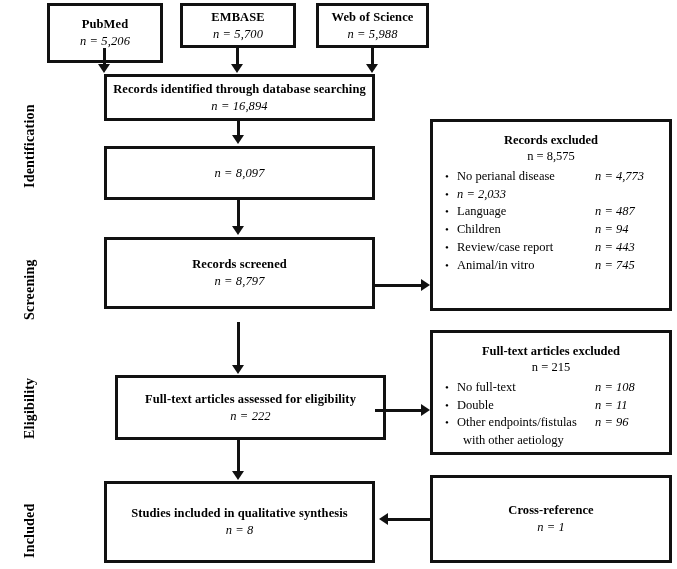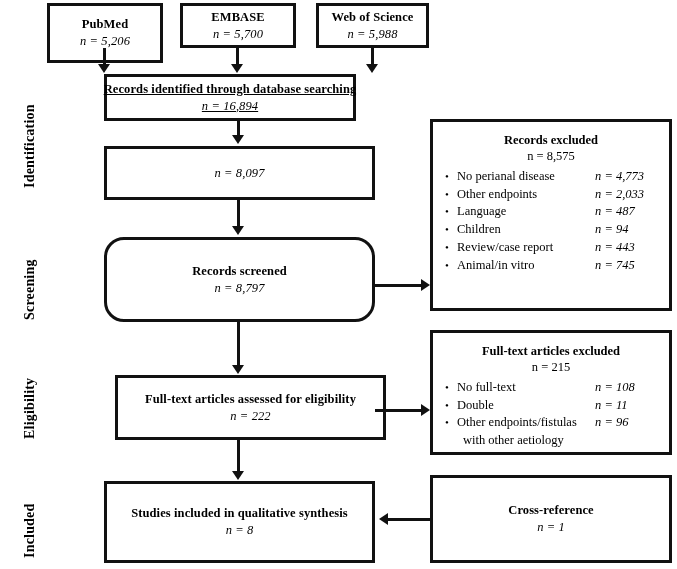--- a/index.html
+++ b/index.html
@@ -173,36 +173,36 @@
 
   <div class="vline" style="left:103px; top:48px; height:18px;"></div>
   <div class="arrow-down" style="left:98px; top:64px;"></div>
 
   <div class="vline" style="left:236px; top:48px; height:18px;"></div>
   <div class="arrow-down" style="left:231px; top:64px;"></div>
 
   <div class="vline" style="left:371px; top:48px; height:18px;"></div>
   <div class="arrow-down" style="left:366px; top:64px;"></div>
 
-  <div class="box" style="left:104px; top:74px; width:252px; height:47px;text-decoration:underline;">
+  <div class="box" style="left:104px; top:74px; width:271px; height:47px;">
     <div class="title">Records identified through database searching</div>
     <div class="count">n = 16,894</div>
   </div>
 
   <div class="vline" style="left:237px; top:121px; height:16px;"></div>
   <div class="arrow-down" style="left:232px; top:135px;"></div>
 
   <div class="box" style="left:104px; top:146px; width:271px; height:54px;">
     <div class="count">n = 8,097</div>
   </div>
 
   <div class="vline" style="left:237px; top:200px; height:27px;"></div>
   <div class="arrow-down" style="left:232px; top:226px;"></div>
 
-  <div class="box" style="left:104px; top:237px; width:271px; height:85px;border-radius:20px;">
+  <div class="box" style="left:104px; top:237px; width:271px; height:72px;">
     <div class="title">Records screened</div>
     <div class="count">n = 8,797</div>
   </div>
 
   <div class="hline" style="left:375px; top:284px; width:48px;"></div>
   <div class="arrow-right" style="left:421px; top:279px;"></div>
 
   <div class="vline" style="left:237px; top:322px; height:44px;"></div>
   <div class="arrow-down" style="left:232px; top:365px;"></div>
 
@@ -226,21 +226,20 @@
     <div class="phead">Records excluded</div>
     <div class="pcount">n = 8,575</div>
     <ul>
       <li>
         <span class="bullet">•</span>
         <span class="ltext">No perianal disease</span>
         <span class="lnum">n = 4,773</span>
       </li>
       <li>
         <span class="bullet">•</span>
-        <span class="ltext">Other endpoints</span>
         <span class="lnum">n = 2,033</span>
       </li>
       <li>
         <span class="bullet">•</span>
         <span class="ltext">Language</span>
         <span class="lnum">n = 487</span>
       </li>
       <li>
         <span class="bullet">•</span>
         <span class="ltext">Children</span>

